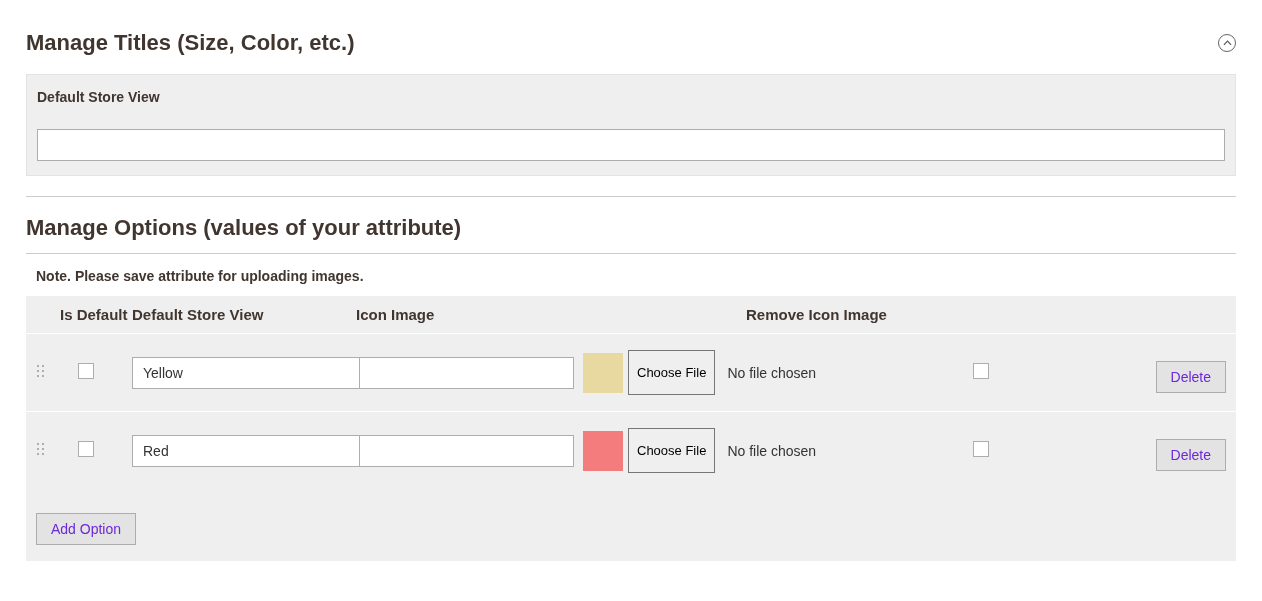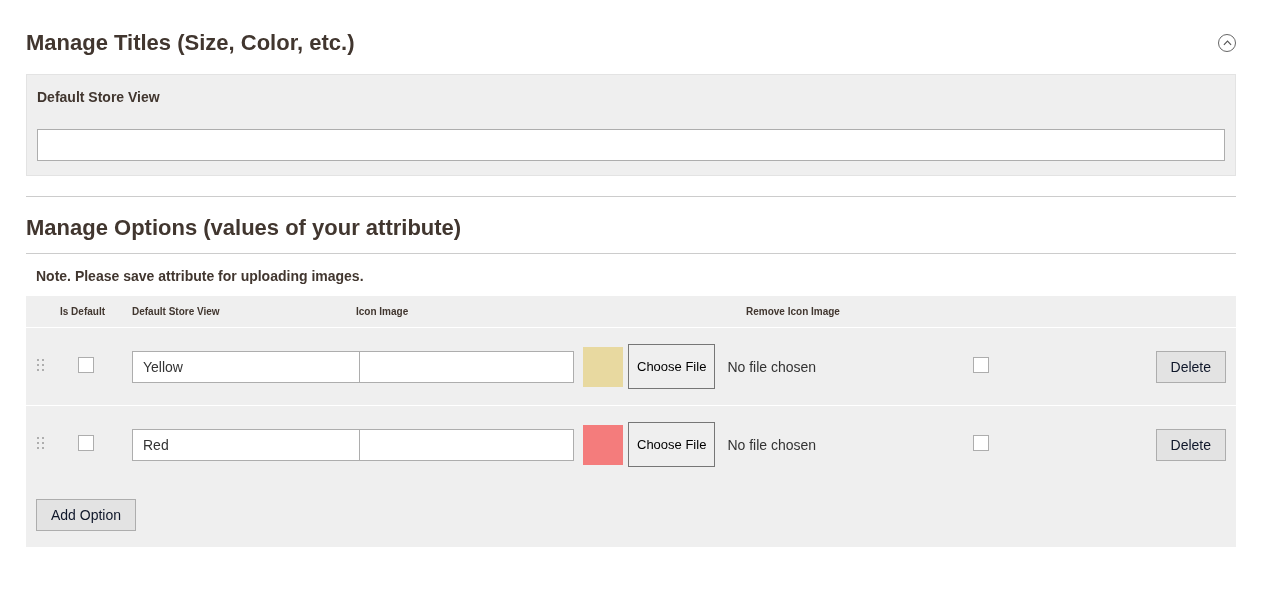--- a/index.html
+++ b/index.html
@@ -81,21 +81,21 @@
     }
     .options-panel {
       background: #efefef;
     }
     .options-head {
       display: flex;
       align-items: flex-end;
       padding: 10px 10px;
       font-weight: 600;
       color: #41362f;
-      font-size: 10px;
+      font-size: 15px;
     }
     .col-drag { width: 24px; flex-shrink: 0; }
     .col-default { width: 72px; flex-shrink: 0; }
     .col-admin { width: 227px; flex-shrink: 0; }
     .col-storeview { width: 224px; flex-shrink: 0; }
     .col-icon { width: 390px; flex-shrink: 0; display:flex; align-items:center; }
     .col-remove { width: 170px; flex-shrink: 0; }
     .col-actions { flex: 1; text-align: right; }
     .option-row {
       display: flex;
@@ -155,23 +155,24 @@
     .file-status {
       margin-left: 12px;
       font-size: 14px;
       color: #333;
     }
     .delete-btn, .add-btn {
       border: 1px solid #adadad;
       background: #e3e3e3;
       padding: 7px 14px;
       font-size: 14px;
-      color: #0f172a;
+      color: #6d28d9;
       cursor: pointer;
       font-family: inherit;
+      margin-top: 8px;
     }
     .footer-row {
       padding: 16px 10px;
       background: #efefef;
     }
     .col-remove .checkbox { margin-left: 0; }
   </style>
 </head>
 <body>
 

